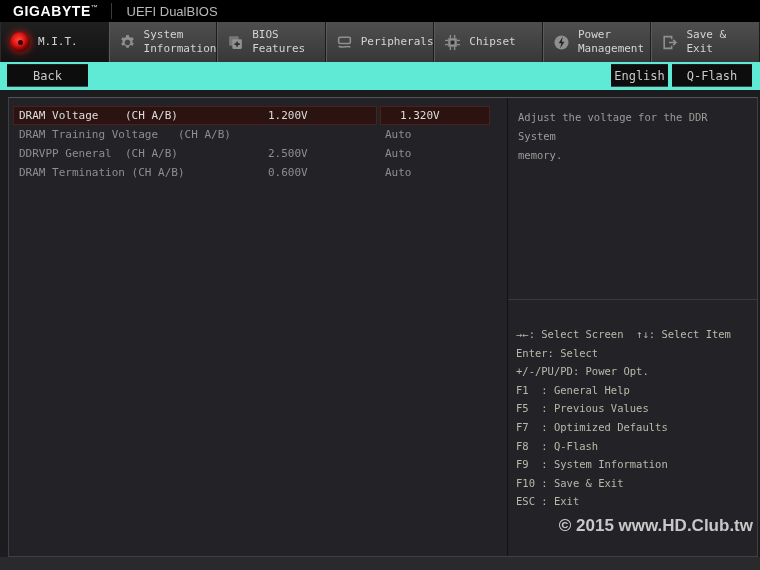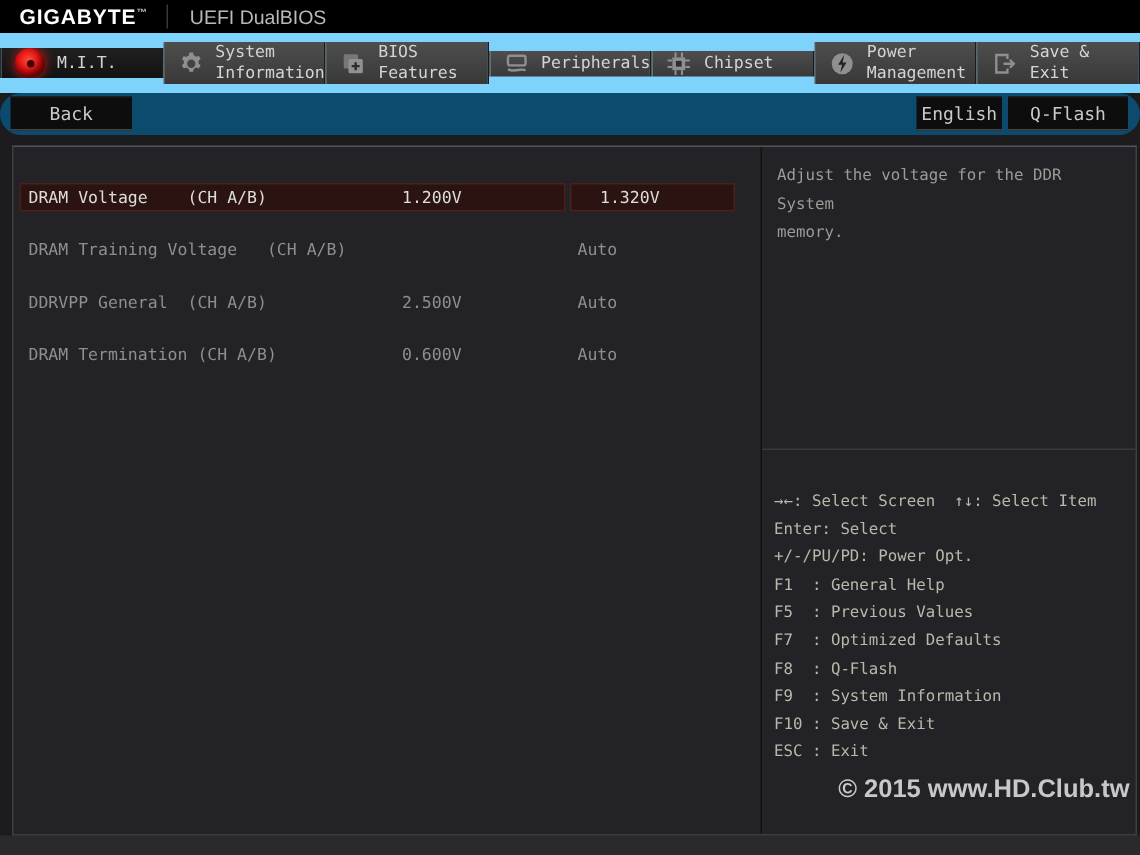--- a/index.html
+++ b/index.html
@@ -12,55 +12,55 @@
   }
   
   .topbar { height:22px; background:#000; display:flex; align-items:center; }
   .brand { color:#fff; font-family:"Liberation Sans",sans-serif; font-weight:bold;
            font-size:14px; letter-spacing:.6px; padding-left:13px; }
   .brand sup { font-size:7px; color:#bbb; }
   .topsep { width:1px; height:16px; background:#3a3a3a; margin-left:12px; }
   .product { color:#b9b9b9; font-family:"Liberation Sans",sans-serif; font-size:13px; padding-left:15px; }
 
   
-  .tabbar { height:40px; background:#7dd3fc; display:flex;align-items:center; }
+  .tabbar { height:40px; background:#e5e5e5; display:flex; }
   .tab { flex:1; display:flex; align-items:center; gap:8px; padding-left:9px;
          background:linear-gradient(180deg,#4e4e4e,#383838);
          border-right:1px solid #1b1b1b; border-left:1px solid #5a5a5a;
          color:#d4d4d4; font-size:11px; line-height:1.25; cursor:pointer; overflow:hidden; }
   .tab.active { background:linear-gradient(180deg,#202020,#121212); border-left:1px solid #2a2a2a; }
   .tab .ticon { flex:0 0 auto; display:flex; align-items:center; justify-content:center; }
   .mit-dot { width:20px; height:20px; border-radius:50%;
              background:radial-gradient(circle at 45% 40%, #ff4a3a 0%, #e01010 45%, #8f0000 95%);
              box-shadow:0 0 8px rgba(255,30,20,.75), inset -2px -3px 5px rgba(0,0,0,.55);
              position:relative; }
   .mit-dot::after { content:""; position:absolute; left:8px; top:8px; width:5px; height:5px;
                     border-radius:50%; background:#3c0404; }
   .tab svg { width:17px; height:17px; }
 
   
-  .strip { height:28px; background:#0c4a6e; position:relative;border-radius:14px; }
+  .strip { height:28px; background:#5eead4; position:relative; }
   .btn { position:absolute; top:2px; height:23px; background:#0d0d0e; color:#c9c9c9;
          font-size:12px; text-align:center; line-height:22px;
          border-bottom:1px solid #454548; border-top:1px solid #1f1f22; cursor:pointer; }
   .btn-back { left:7px; width:81px; }
   .btn-english { right:92px; width:57px; }
   .btn-qflash { right:8px; width:80px; }
 
   
   .mainwrap { position:absolute; left:0; top:90px; width:760px; height:480px; background:#1c1c1e; }
   .bottomstrip { position:absolute; left:0; top:467px; width:760px; height:13px; background:#2a2a2d; }
   .panel { position:absolute; left:8px; top:7px; width:750px; height:460px;
            background:#232327; border:1px solid #3f3f43; border-top-color:#53535a; display:flex; }
   .left-pane { width:499px; position:relative; border-right:1px solid #121214; }
   .right-pane { flex:1; display:flex; flex-direction:column; }
 
   
   .rows { position:absolute; left:4px; top:8px; right:4px; }
-  .row { position:relative; height:19px; color:#8e8e8e; font-size:11px;margin-top:16px; }
+  .row { position:relative; height:19px; color:#8e8e8e; font-size:11px; }
   .row .seg { position:absolute; left:0; top:0; width:364px; height:19px;
               background:#2b1311; border:1px solid #4a211d; }
   .row .lbl { position:absolute; left:6px; top:3px; white-space:pre; }
   .row .def { position:absolute; left:255px; top:3px; }
   .row .val { position:absolute; left:367px; top:0; width:110px; height:19px; padding:3px 0 0 5px; }
   .row.selected { color:#deded9; }
   .row.selected .val { background:#2b1311; border:1px solid #4a211d; padding:2px 0 0 19px; }
 
   
   .help-box { height:202px; border-bottom:1px solid #39393d; padding:10px 8px 0 10px;

